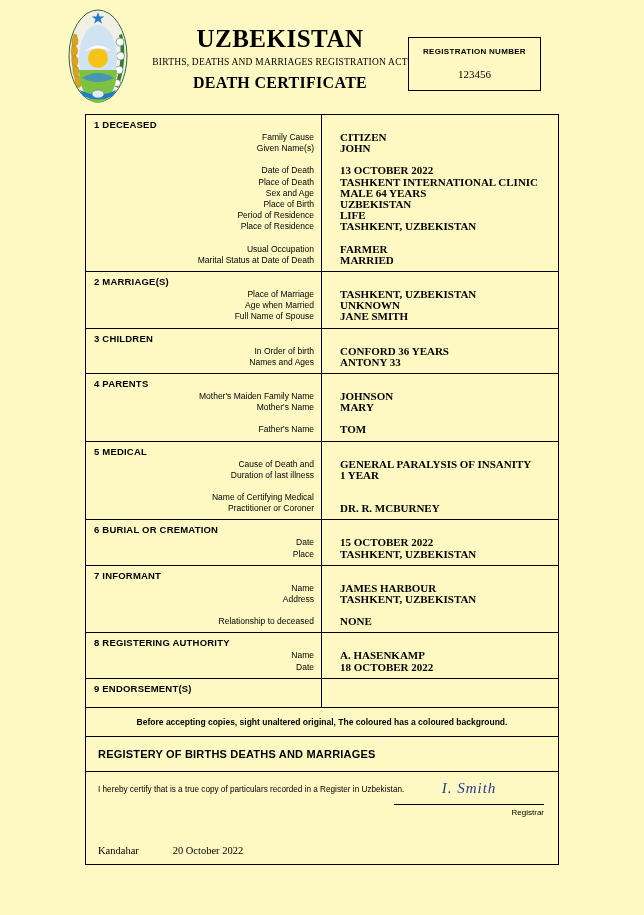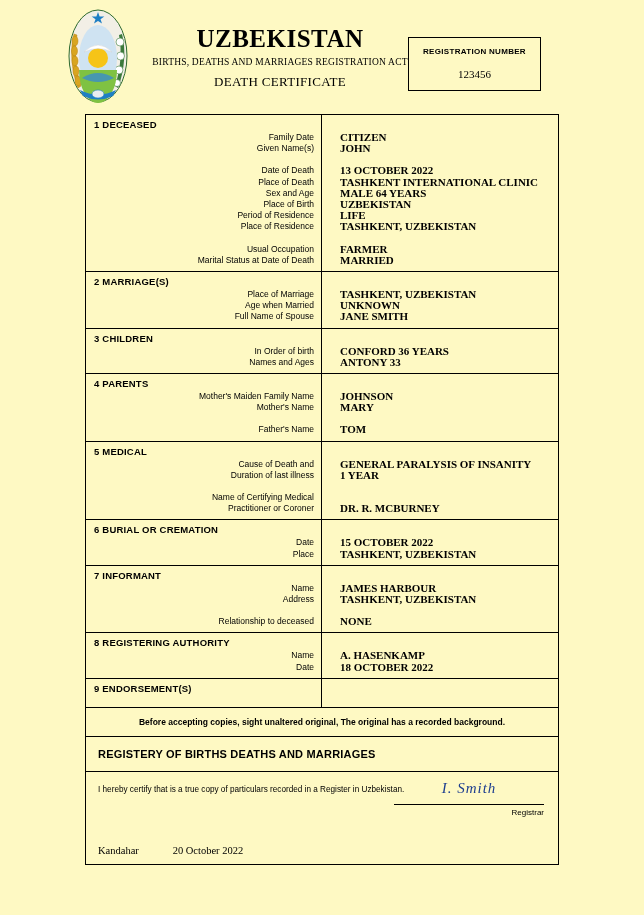--- a/index.html
+++ b/index.html
@@ -48,22 +48,22 @@
     line-height: 30px;
   }
   .act-line {
     font-family: "Liberation Serif", serif;
     font-size: 9.5px;
     letter-spacing: 0.2px;
     margin-top: 3px;
   }
   .doc-title {
     font-family: "Liberation Serif", serif;
-    font-size: 13px;
-    font-weight: normal;
+    font-size: 16px;
+    font-weight: bold;
     margin-top: 7px;
     letter-spacing: 0.3px;
   }
   .reg-box {
     position: absolute;
     left: 408px; top: 37px;
     width: 131px; height: 52px;
     border: 1px solid #000;
     text-align: center;
   }
@@ -262,21 +262,21 @@
     </div>
   </div>
 
   <div class="doc-body">
 
     <div class="section">
       <div class="vline"></div>
       <div class="sec-head">1 DECEASED</div>
       <div class="rows pad-b">
         <div class="row">
-            <div class="lab">Family Date</div>
+            <div class="lab">Family Cause</div>
             <div class="val">CITIZEN</div>
           </div>
         <div class="row">
             <div class="lab">Given Name(s)</div>
             <div class="val">JOHN</div>
           </div>
         <div class="row spacer">
             <div class="lab"></div>
             <div class="val"></div>
           </div>
@@ -460,21 +460,21 @@
       <div class="vline"></div>
       <div class="sec-head">9 ENDORSEMENT(S)</div>
       <div class="rows">
         <div class="row" style="height:11px">
             <div class="lab"></div>
             <div class="val"></div>
           </div>
       </div>
     </div>
 
-    <div class="notice">Before accepting copies, sight unaltered original, The original has a recorded background.</div>
+    <div class="notice">Before accepting copies, sight unaltered original, The coloured has a coloured background.</div>
 
     <div class="registry-line">REGISTERY OF BIRTHS  DEATHS AND MARRIAGES</div>
 
     <div class="certify">
       <div class="certify-text">I hereby certify that is a true copy of particulars recorded in a  Register in Uzbekistan.</div>
       <div class="sig">
         <div class="sig-img">I. Smith</div>
         <div class="sig-line"></div>
         <div class="sig-label">Registrar</div>
       </div>

